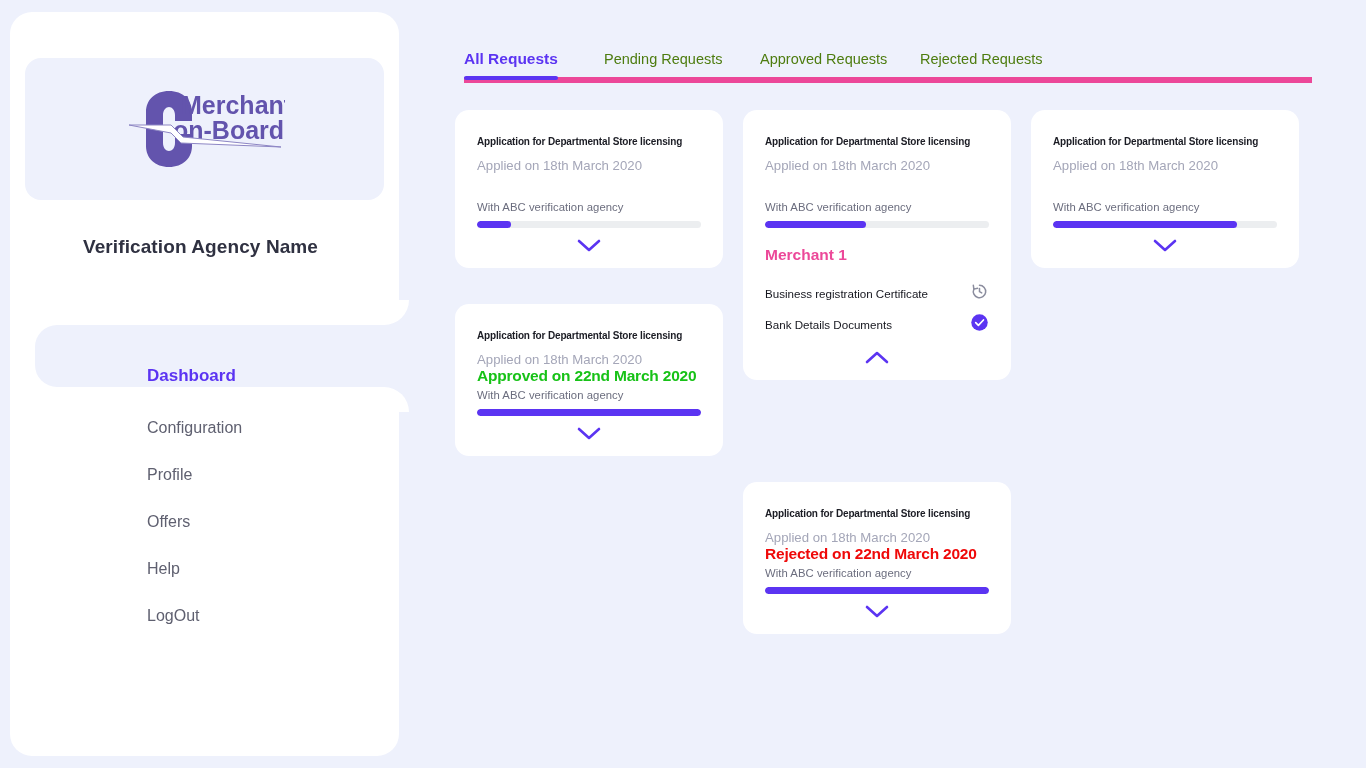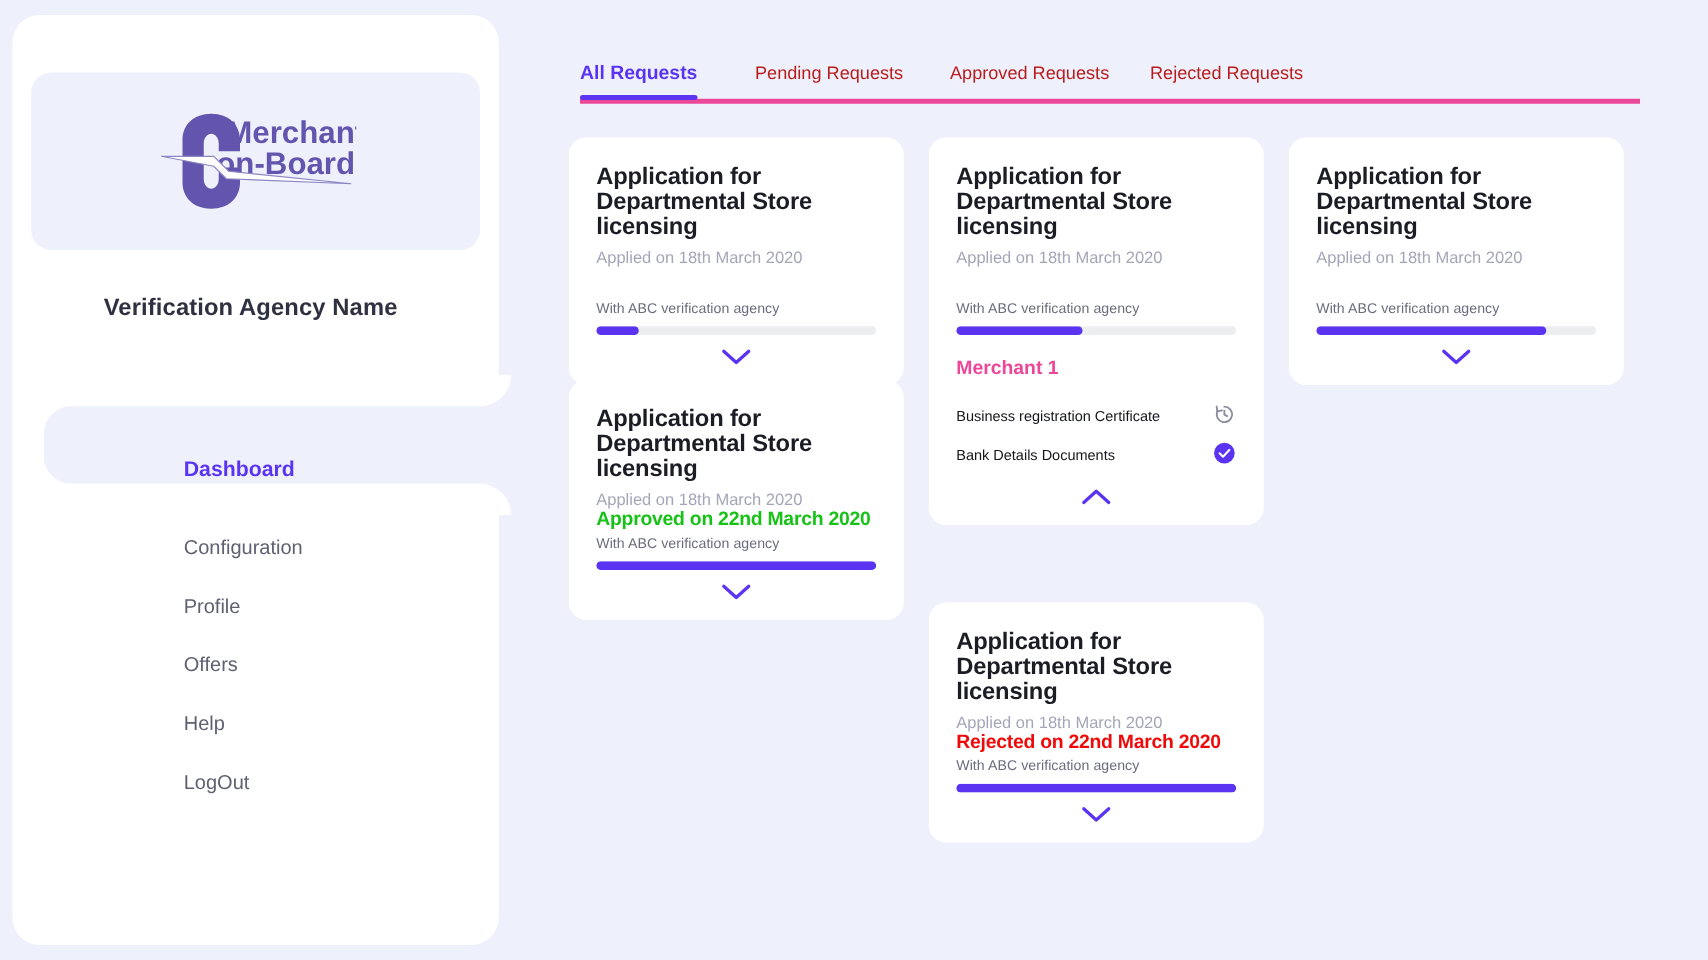--- a/index.html
+++ b/index.html
@@ -89,21 +89,21 @@
     inset: 0;
     background: #ffffff;
   }
   .notch-top { top: 288px; }
   .notch-top::before { border-bottom-right-radius: 25px; }
   .notch-bottom { top: 375px; }
   .notch-bottom::before { border-top-right-radius: 25px; }
 
   .nav-list {
     position: absolute;
-    top: 403px;
+    top: 392px;
     left: 0;
     width: 389px;
   }
   .nav-item {
     height: 47px;
     display: flex;
     align-items: center;
     padding-left: 137px;
     font-size: 16px;
     color: #5f6070;
@@ -118,27 +118,27 @@
     width: 967px;
     height: 768px;
   }
 
   .tabs {
     position: absolute;
     left: 65px;
     top: 50px;
     width: 848px;
     height: 33px;
-    border-bottom: 4px solid #ec4899;
+    border-bottom: 6px solid #ec4899;
   }
   .tab {
     position: absolute;
     top: 0;
     font-size: 14.5px;
-    color: #b91c1c;
+    color: #4d7c0f;
     white-space: nowrap;
     cursor: pointer;
     padding-bottom: 10px;
   }
   .tab.active {
     font-weight: bold;
     font-size: 15.5px;
     color: #5b34f2;
   }
   .tab.active::after {
@@ -158,21 +158,21 @@
   
   .card {
     position: absolute;
     width: 268px;
     background: #ffffff;
     border-radius: 14px;
     padding: 22px 22px 0 22px;
   }
 
   .card-title {
-    font-size: 19px;
+    font-size: 10px;
     font-weight: bold;
     color: #1b1c24;
     line-height: 20px;
     letter-spacing: -.15px;
   }
   .card-sub {
     margin-top: 6px;
     font-size: 13.2px;
     color: #a4a6b8;
   }

